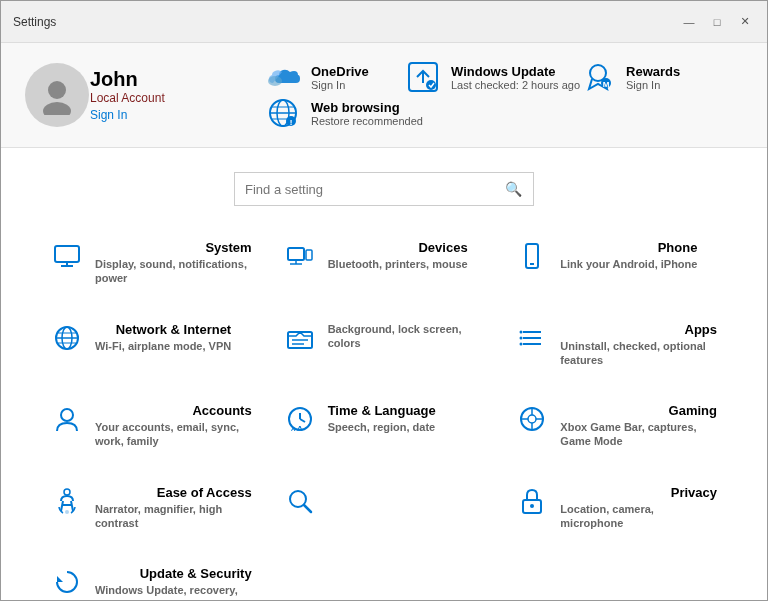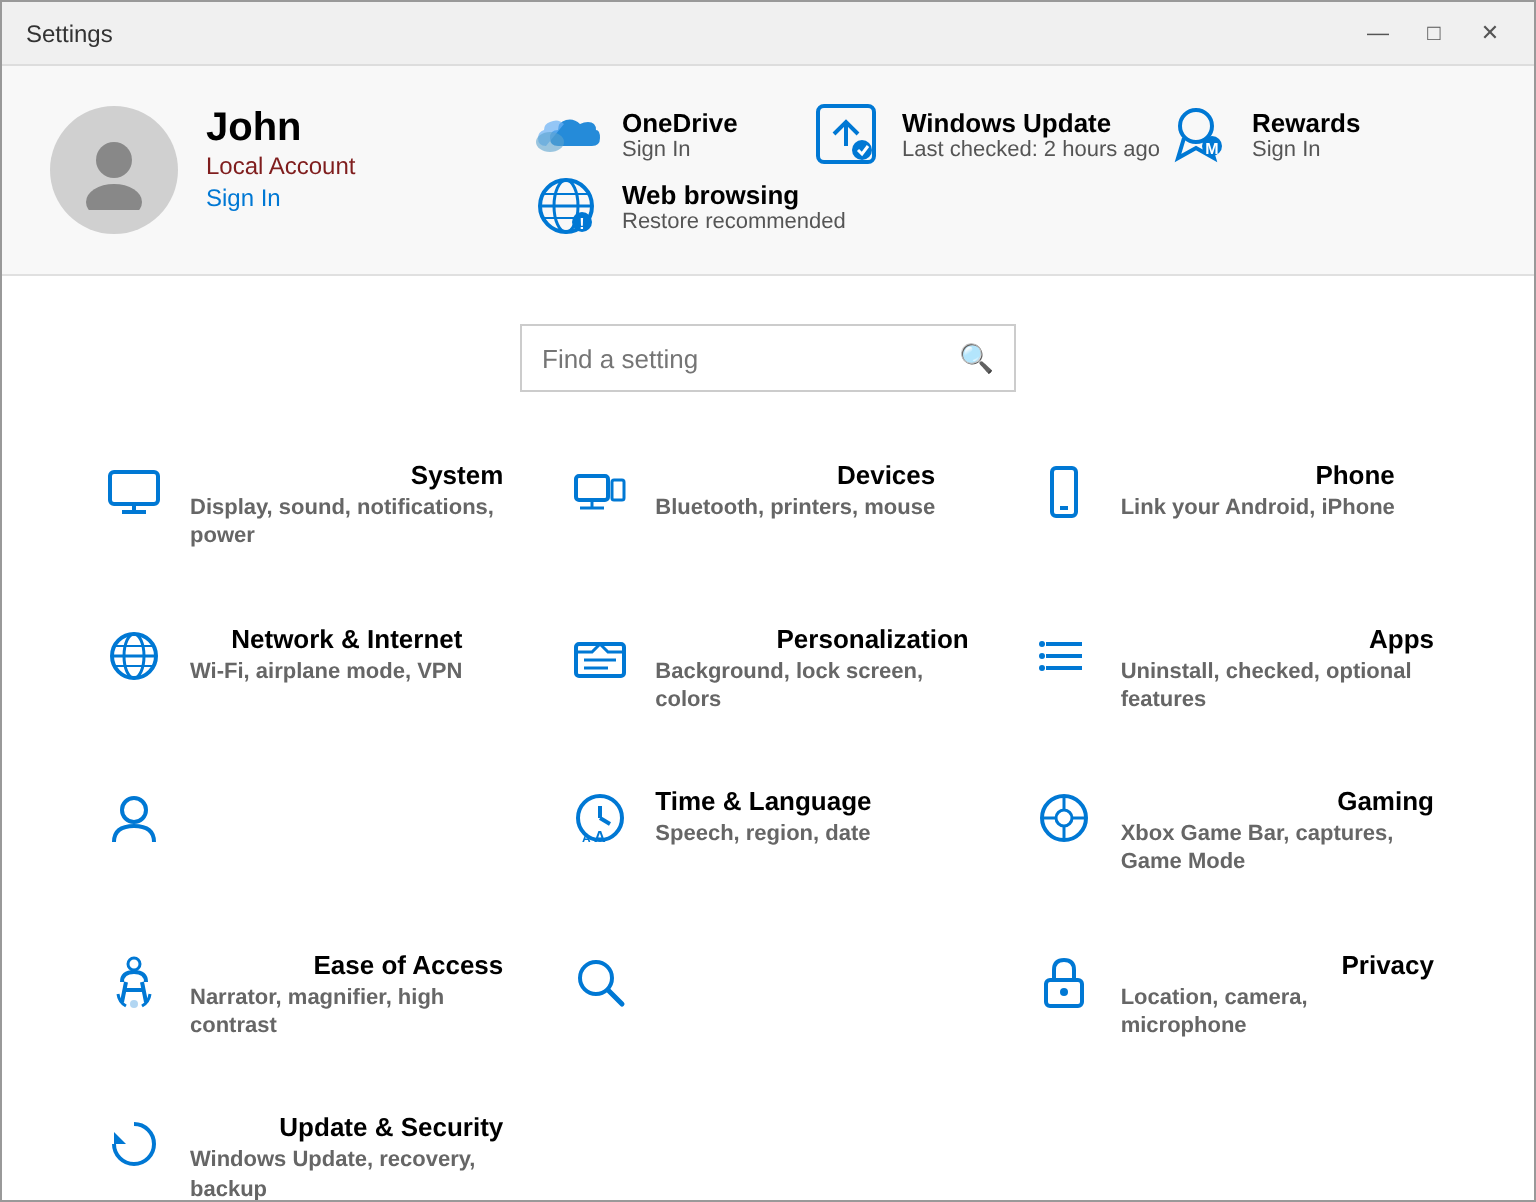--- a/index.html
+++ b/index.html
@@ -9,21 +9,21 @@
       width: 768px;
       height: 601px;
       overflow: hidden;
       border: 1px solid #999;
     }
     .title-bar {
       display: flex;
       align-items: center;
       justify-content: space-between;
       background: #f0f0f0;
-      height: 32px;
+      height: 42px;
       padding: 0 12px;
       border-bottom: 1px solid #ddd;
     }
     .title-bar-title {
       font-size: 12px;
       color: #333;
     }
     .title-bar-controls {
       display: flex;
       gap: 8px;
@@ -44,22 +44,22 @@
     .header {
       background: #f8f8f8;
       border-bottom: 1px solid #e0e0e0;
       padding: 16px 24px;
       display: flex;
       align-items: center;
       gap: 40px;
     }
     .user-section {
       display: flex;
-      align-items: flex-start;
-      gap: 14px;
+      align-items: center;
+      gap: 1px;
       min-width: 200px;
     }
     .avatar {
       width: 64px;
       height: 64px;
       border-radius: 50%;
       background: #d0d0d0;
       display: flex;
       align-items: center;
       justify-content: center;
@@ -118,21 +118,21 @@
 
     .search-bar-container {
       display: flex;
       justify-content: center;
       padding: 24px 0 20px;
     }
     .search-bar {
       display: flex;
       align-items: center;
       border: 1px solid #ccc;
-      width: 248px;
+      width: 300px;
       height: 34px;
       padding: 0 10px;
       background: #fff;
     }
     .search-bar input {
       border: none;
       outline: none;
       flex: 1;
       font-size: 13px;
       color: #555;
@@ -350,21 +350,20 @@
     <div class="settings-item">
       <div class="settings-item-icon">
         <svg width="28" height="28" viewBox="0 0 28 28" fill="none">
           <rect x="2" y="8" width="24" height="16" rx="1.5" stroke="#0078d4" stroke-width="2" fill="none"></rect>
           <path d="M2 12 L10 12 L14 8 L18 12 L26 12" stroke="#0078d4" stroke-width="1.5" fill="none"></path>
           <line x1="6" y1="16" x2="22" y2="16" stroke="#0078d4" stroke-width="1.5"></line>
           <line x1="6" y1="20" x2="18" y2="20" stroke="#0078d4" stroke-width="1.5"></line>
         </svg>
       </div>
       <div class="settings-item-text">
-        <div class="item-title">Personalization</div>
         <div class="item-desc">Background, lock screen, colors</div>
       </div>
     </div>
 
     <div class="settings-item">
       <div class="settings-item-icon">
         <svg width="28" height="28" viewBox="0 0 28 28" fill="none">
           <line x1="5" y1="8" x2="23" y2="8" stroke="#0078d4" stroke-width="2"></line>
           <line x1="5" y1="14" x2="23" y2="14" stroke="#0078d4" stroke-width="2"></line>
           <line x1="5" y1="20" x2="23" y2="20" stroke="#0078d4" stroke-width="2"></line>
@@ -379,20 +378,24 @@
       </div>
     </div>
 
     <div class="settings-item">
       <div class="settings-item-icon">
         <svg width="28" height="28" viewBox="0 0 28 28" fill="none">
           <circle cx="14" cy="10" r="6" stroke="#0078d4" stroke-width="2" fill="none"></circle>
           <path d="M4 26 Q4 18 14 18 Q24 18 24 26" stroke="#0078d4" stroke-width="2" fill="none"></path>
         </svg>
       </div>
+      <div class="settings-item-text">
+        <div class="item-title">Accounts</div>
+        <div class="item-desc">Your accounts, email, sync, work, family</div>
+      </div>
     </div>
 
     <div class="settings-item">
       <div class="settings-item-icon">
         <svg width="28" height="28" viewBox="0 0 28 28" fill="none">
           <circle cx="14" cy="14" r="11" stroke="#0078d4" stroke-width="2" fill="none"></circle>
           <line x1="14" y1="8" x2="14" y2="14" stroke="#0078d4" stroke-width="2"></line>
           <line x1="14" y1="14" x2="19" y2="17" stroke="#0078d4" stroke-width="2"></line>
           <text x="5" y="26" fill="#0078d4" font-size="6" font-weight="bold">A</text>
           <text x="11" y="26" fill="#0078d4" font-size="8" font-weight="bold">A</text>

